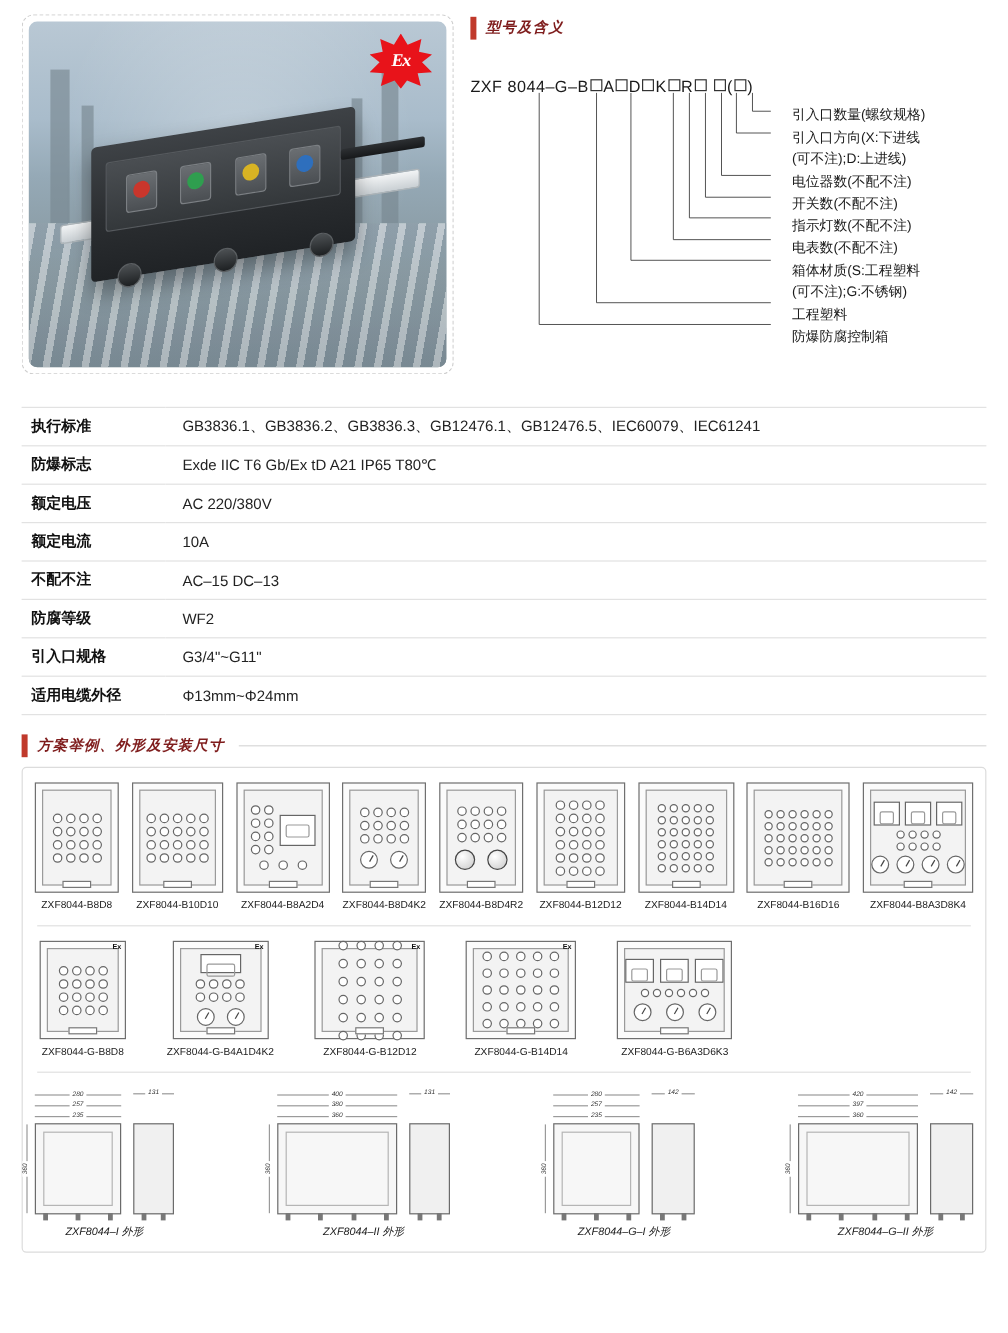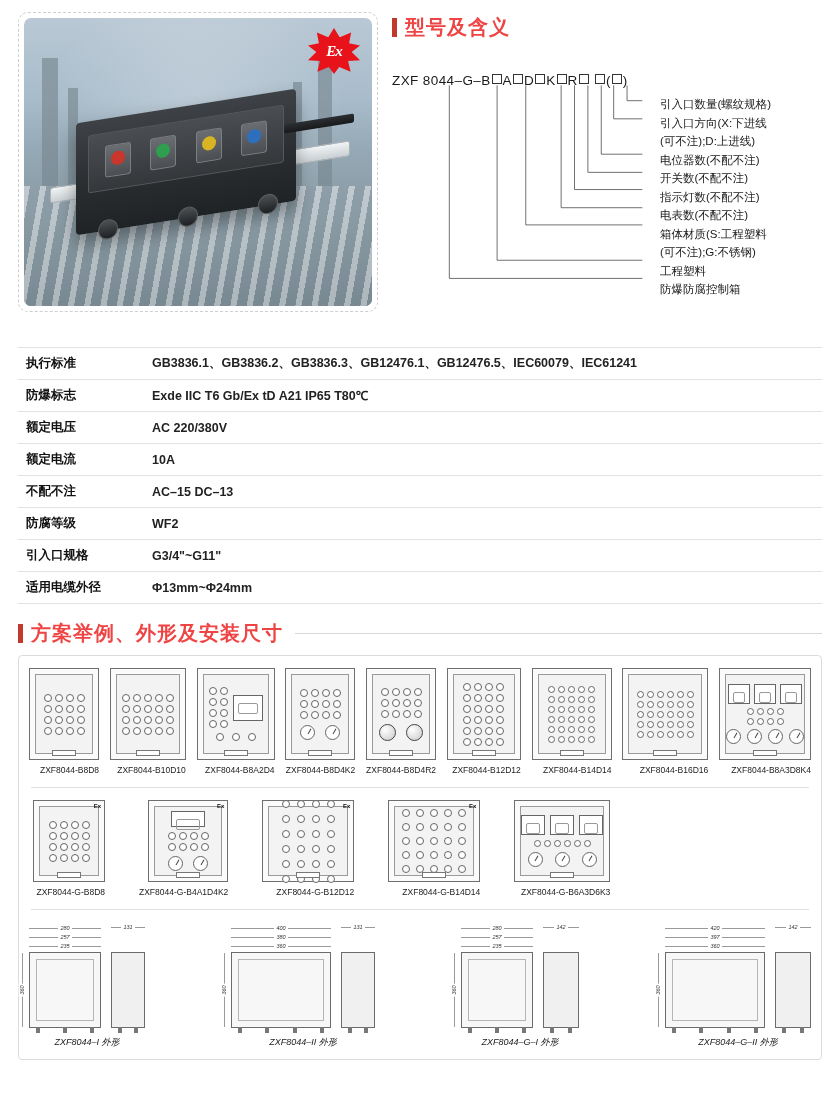--- a/index.html
+++ b/index.html
@@ -14,21 +14,21 @@
 
   
   .sec-head {
     display: flex; align-items: center; gap: 8px;
     margin: 0 0 6px 0;
   }
   .sec-head .bar {
     width: 5px; height: 19px; background: #c0392b; display: block;
   }
   .sec-head .txt {
-    font-size: 20px; font-weight: bold; letter-spacing: 1px; color: #ef4444;
+    font-size: 12px; font-weight: bold; letter-spacing: 1px; color: #7f1d1d; font-style: italic;
   }
   .sec-head .rule {
     flex: 1; height: 1px; background: #d8d8d8; margin-left: 4px;
   }
 
   
   .top { display: flex; gap: 14px; padding-top: 12px; }
   .photo-box {
     width: 360px; height: 300px;
     border: 1px dashed #cfcfcf; border-radius: 10px;
@@ -141,31 +141,31 @@
   
   .spec-wrap { margin-top: 16px; }
   table.spec {
     width: 100%; border-collapse: collapse; margin-top: 8px;
     font-size: 12.5px;
   }
   table.spec tr { border-bottom: 1px solid #e2e2e2; }
   table.spec tr:first-child { border-top: 1px solid #e2e2e2; }
   table.spec td { padding: 7px 4px; vertical-align: middle; }
   table.spec td.k { width: 120px; font-weight: bold; color: #111; padding-left: 8px; }
-  table.spec td.v { color: #222; padding-left: 14px; font-weight: bold; }
+  table.spec td.v { color: #222; padding-left: 14px; }
 
   
   .examples { margin-top: 16px; }
   .ex-panel {
     border: 1px solid #dcdcdc; border-radius: 4px;
     margin-top: 8px; padding: 12px 10px 10px;
     background: #fff;
   }
   .row-units { display: flex; justify-content: space-between; align-items: flex-end; gap: 4px; }
-  .unit { display: flex; flex-direction: column; align-items: flex-end; }
+  .unit { display: flex; flex-direction: column; align-items: center; }
   .unit .cap { font-size: 8.5px; margin-top: 5px; color: #222; white-space: nowrap; }
   .panelbox {
     border: 1px solid #6f6f6f; background: #fbfbfb;
     display: flex; align-items: center; justify-content: center;
     position: relative; padding: 5px;
   }
   .panelbox .inner {
     border: 1px solid #9a9a9a; background: #f3f3f3;
     width: 100%; height: 100%; display: flex; align-items: center; justify-content: center;
     padding: 4px;

